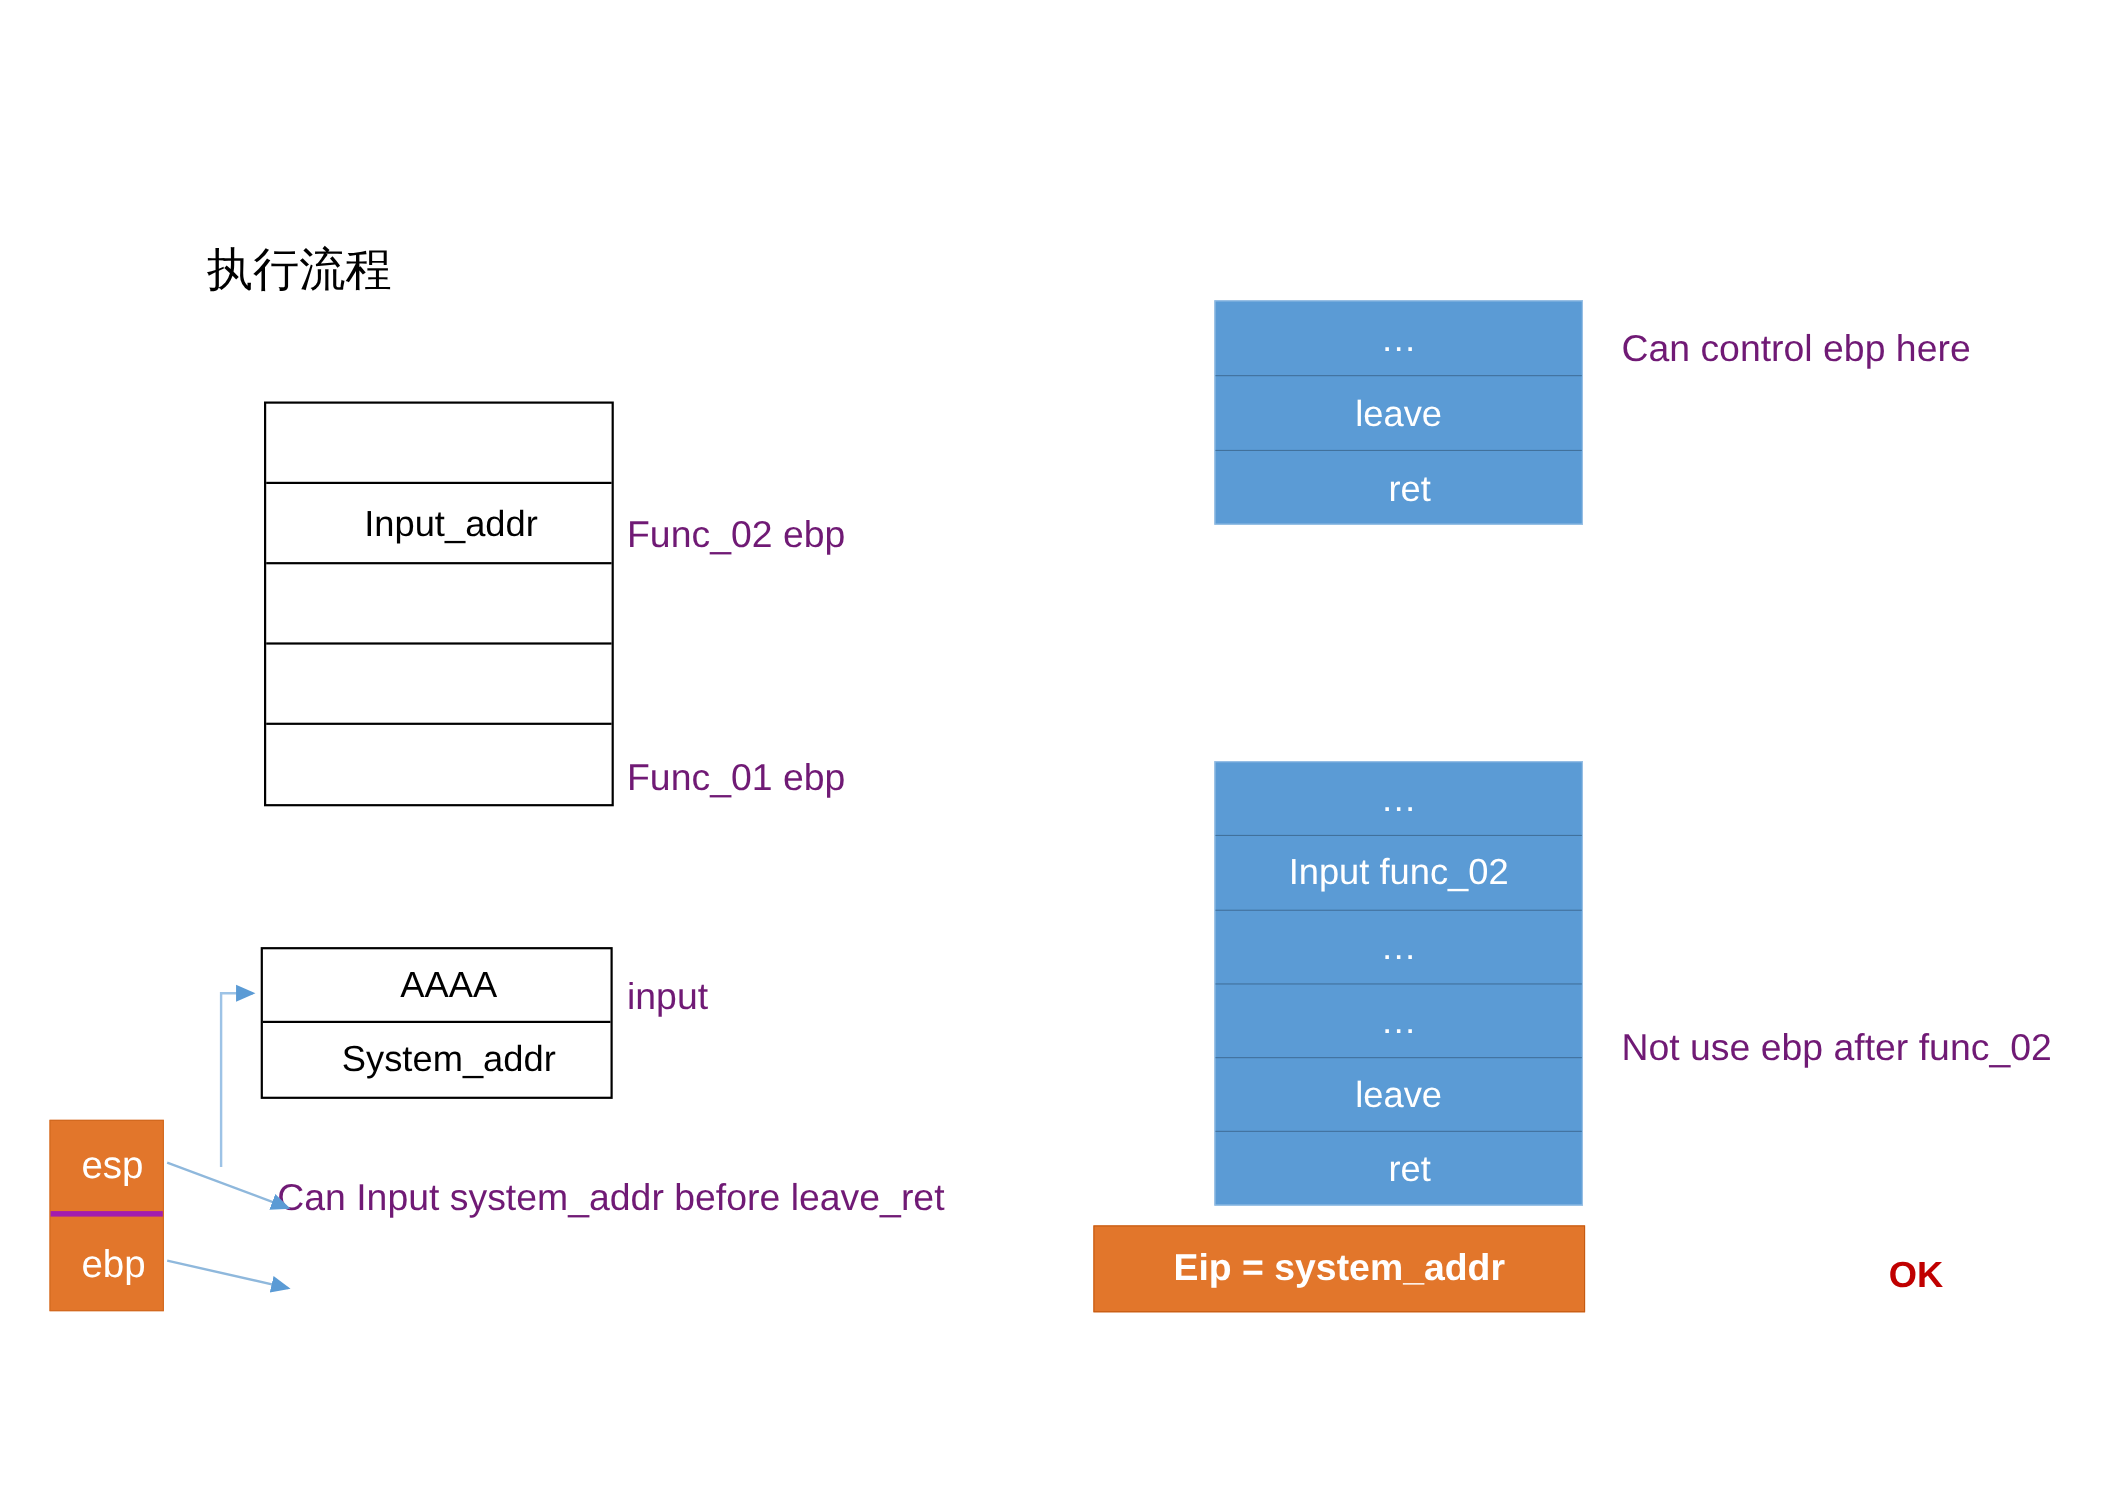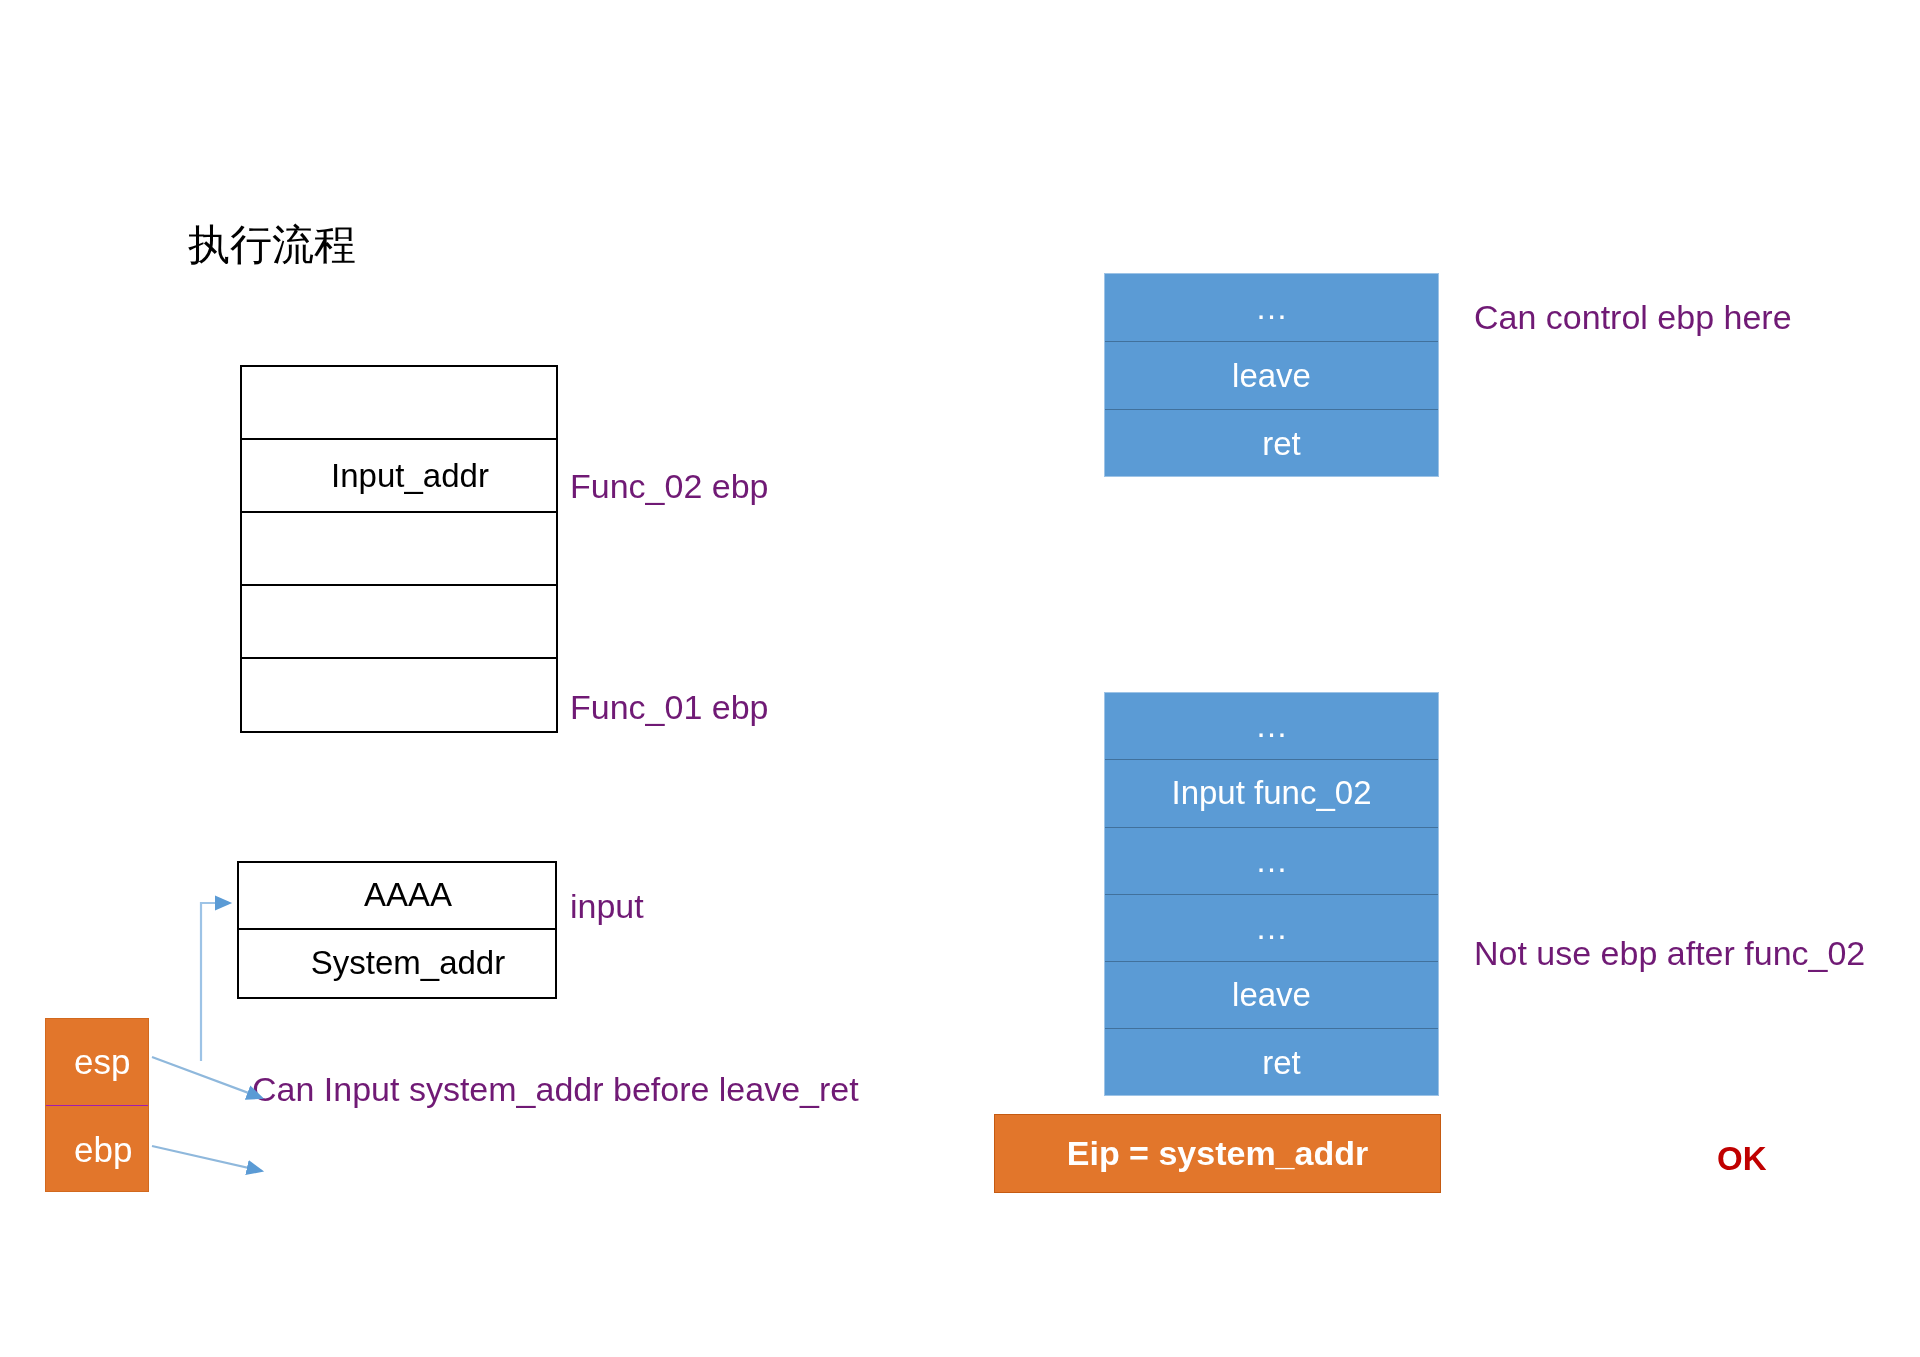--- a/index.html
+++ b/index.html
@@ -105,21 +105,21 @@
     border: 1px solid #D2691E;
   }
   .orange-stack .reg {
     box-sizing: border-box;
     height: 87px;
     display: flex;
     align-items: center;
     padding-left: 28px;
     font-size: 35px;
     color: #ffffff;
-    border-bottom: 1px solid #a21caf;
+    border-bottom: 5px solid #a21caf;
   }
   .orange-stack .reg:last-child { border-bottom: none; }
   #reg-box {
     left: 45px;
     top: 1018px;
     width: 104px;
     height: 174px;
   }
 
   

